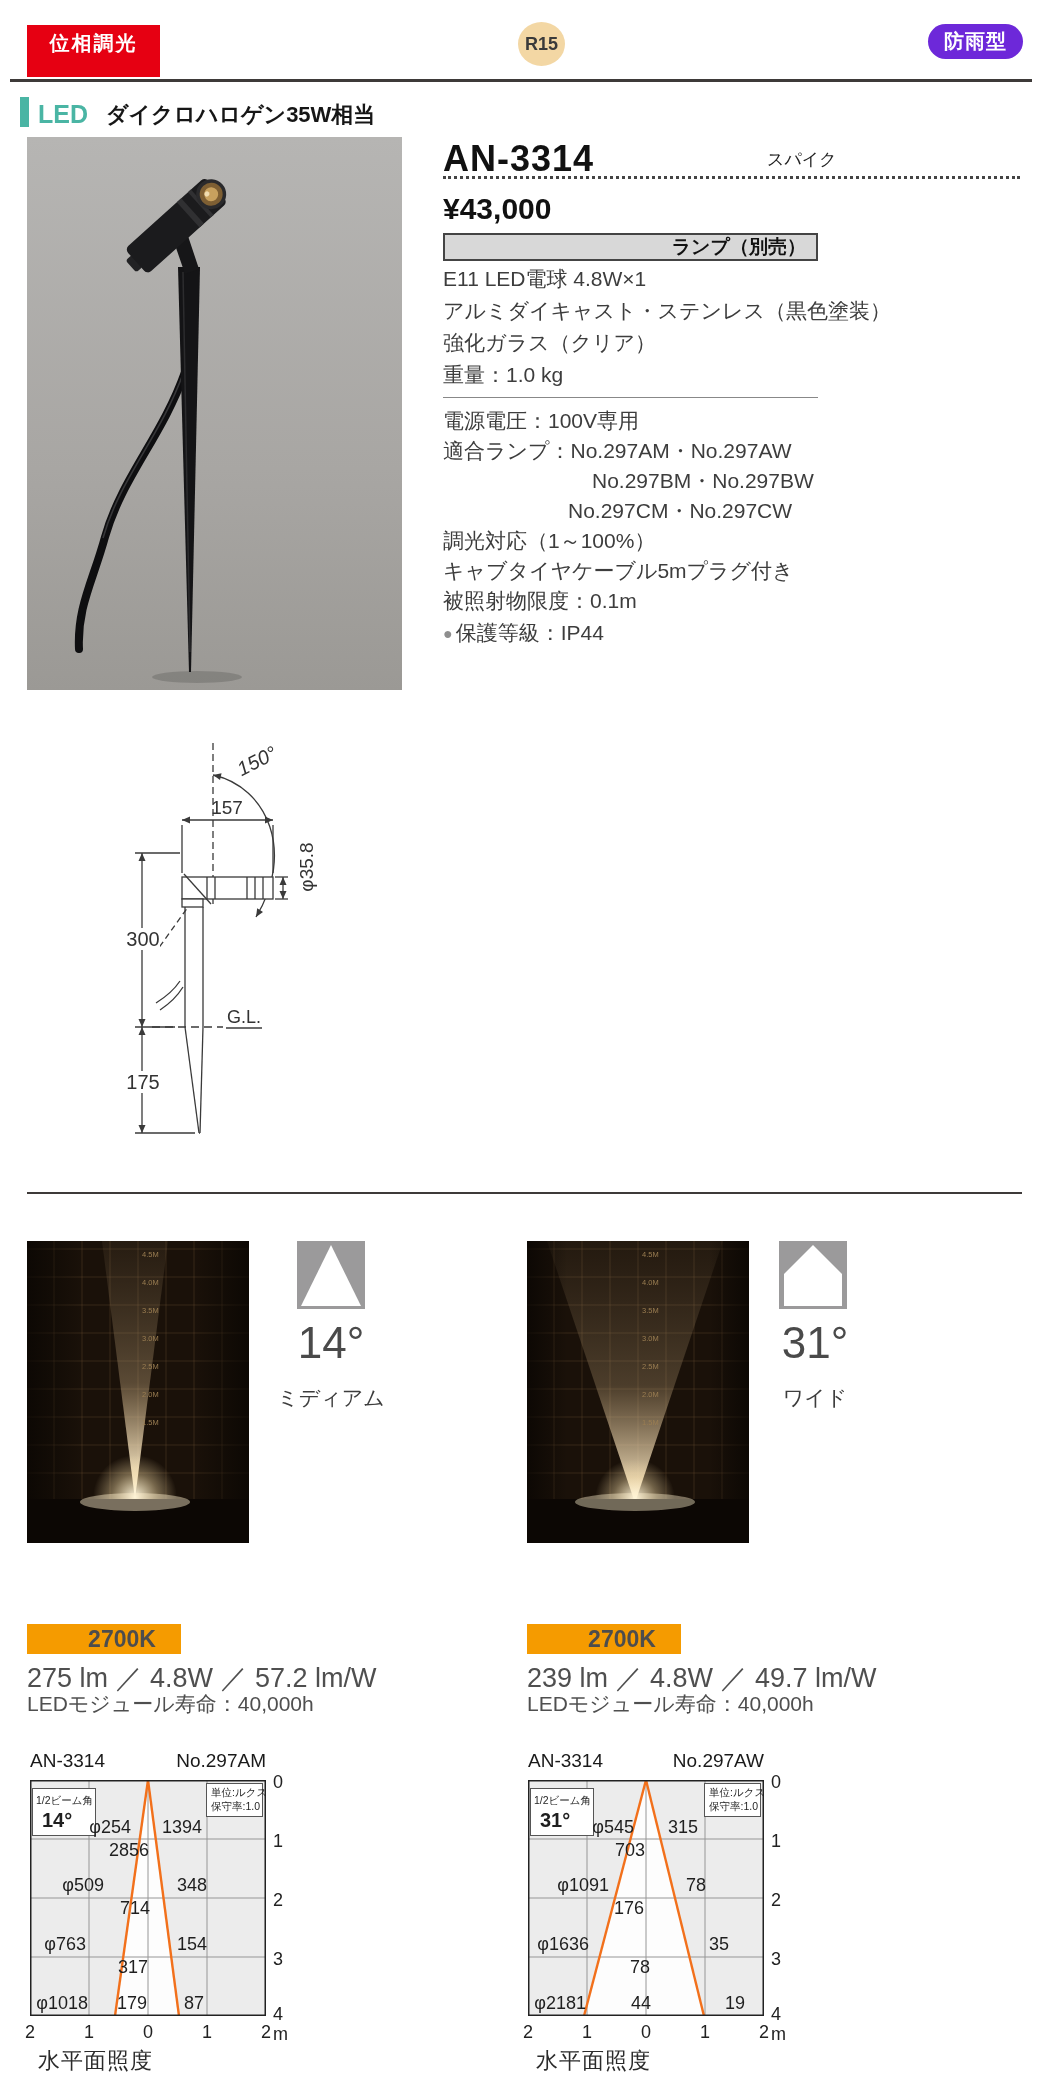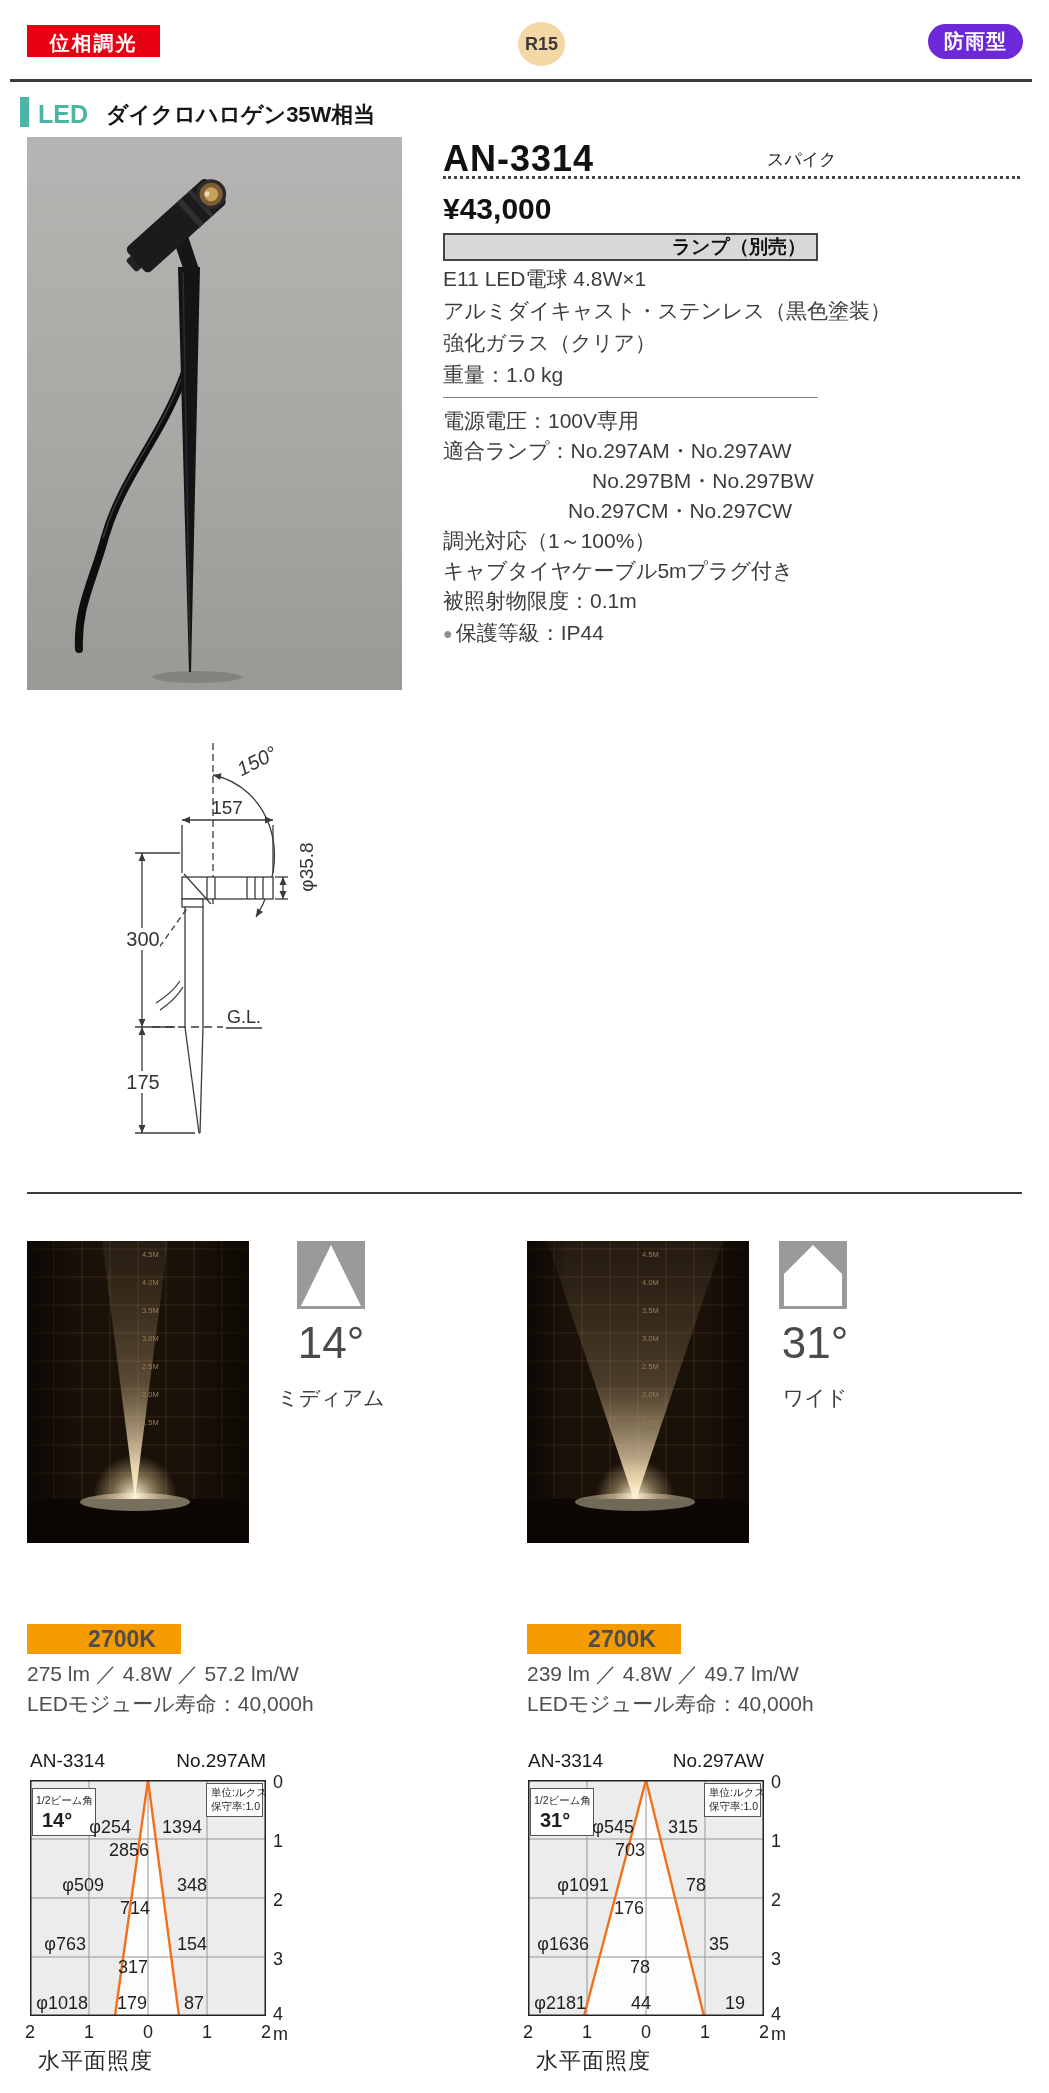--- a/index.html
+++ b/index.html
@@ -1,21 +1,21 @@
 <!DOCTYPE html>
 <html><head>
 <meta charset="utf-8">
 <style>
   html,body{margin:0;padding:0;background:#ffffff;}
   body{font-family:"Liberation Sans","DejaVu Sans",sans-serif;color:#333;}
   .page{position:relative;width:1049px;height:2093px;background:#fff;overflow:hidden;}
   .abs{position:absolute;}
 
   
-  .badge-red{left:27px;top:25px;width:133px;height:32px;background:#e60012;color:#fff;
+  .badge-red{left:27px;top:25px;width:133px;height:52px;background:#e60012;color:#fff;
     font-size:20px;font-weight:bold;text-align:center;line-height:36px;letter-spacing:2px;}
   .badge-gray{left:160px;top:25px;width:326px;height:36px;background:#ededed;display:flex;
     align-items:center;padding:0 0 0 10px;box-sizing:border-box;}
   .dot{width:19px;height:19px;border-radius:50%;display:inline-block;margin-right:1px;}
   .dot-blue{background:#a6d4f2;}
   .dot-yellow{background:#fbc700;}
   .dot-orange{background:#f3980c;}
   .badge-gray .lbl{font-size:20px;font-weight:bold;color:#1a1a1a;margin-left:3px;letter-spacing:0.5px;}
   .badge-circle{left:518px;top:22px;width:47px;height:44px;border-radius:50%;background:#f3d7a4;
     color:#3a3a3a;font-size:18px;font-weight:600;text-align:center;line-height:44px;}
@@ -49,21 +49,21 @@
   .dim-draw text{font-family:"Liberation Sans","DejaVu Sans",sans-serif;fill:#333;}
 
   
   .beam-photo{width:222px;height:302px;top:1241px;}
   .beam-icon{top:1241px;width:68px;height:68px;}
   .beam-angle{top:1318px;width:80px;text-align:center;font-size:44px;color:#4a4a4a;}
   .beam-name{top:1384px;width:140px;text-align:center;font-size:21px;color:#3d3d3d;}
 
   .cct-badge{top:1624px;width:118px;height:30px;background:#f59b00;color:#4d4d4d;
     font-size:23px;font-weight:bold;text-align:center;line-height:30px;padding-left:36px;}
-  .lumout{top:1660px;font-size:21px;color:#4f4f4f;white-space:nowrap;}
+  .lumout{top:1660px;font-size:27px;color:#4f4f4f;white-space:nowrap;}
   .lumlife{top:1690px;font-size:21px;color:#4f4f4f;white-space:nowrap;}
 
   
   .chart{top:1750px;width:310px;height:340px;}
   .chart-head{position:absolute;left:0;top:0;width:236px;display:flex;justify-content:space-between;
     font-size:19px;color:#1a1a1a;}
   .chart-svg{position:absolute;left:0;top:30px;}
   .chart svg text{font-family:"Liberation Sans","DejaVu Sans",sans-serif;fill:#1f1f1f;}
   .yt{position:absolute;left:243px;width:20px;font-size:18px;color:#222;}
   .xt{position:absolute;top:272px;width:24px;text-align:center;font-size:18px;color:#222;}

